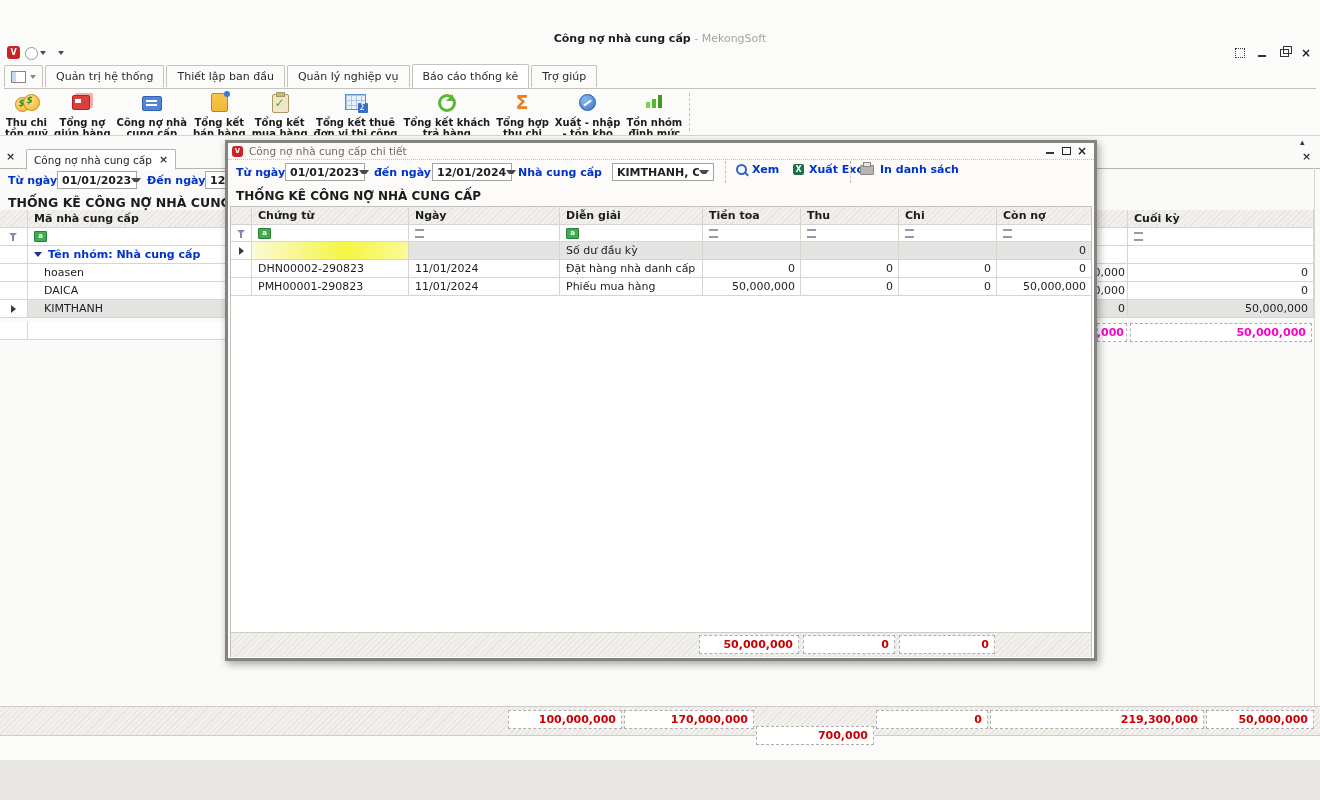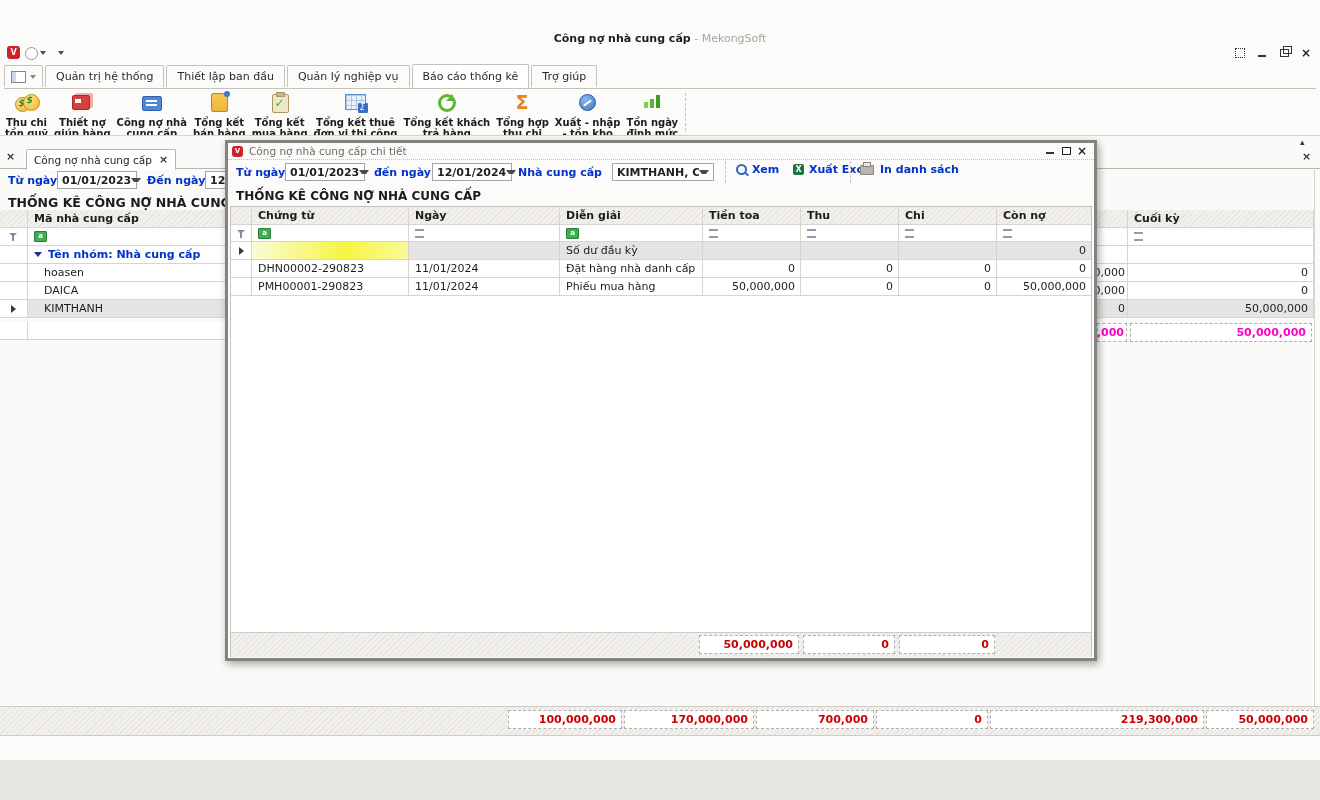--- a/index.html
+++ b/index.html
@@ -152,21 +152,21 @@
       <div class="ic">
           <i class="coin" style="left:1px;top:6px"></i>
           <i class="coin" style="left:9px;top:3px;width:15px;height:15px"></i>
         </div>
       <div class="tlabel"><span>Thu chi</span><br><span>tồn quỹ</span></div>
     </div>
     <div class="titem">
       <div class="ic">
           <i class="cards"></i>
         </div>
-      <div class="tlabel"><span>Thiết nợ</span><br><span>giúp hàng</span></div>
+      <div class="tlabel"><span>Tổng nợ</span><br><span>giúp hàng</span></div>
     </div>
     <div class="titem">
       <div class="ic">
           <i class="bcard"></i>
         </div>
       <div class="tlabel"><span>Công nợ nhà</span><br><span>cung cấp</span></div>
     </div>
     <div class="titem">
       <div class="ic">
           <i class="note"></i>
@@ -198,21 +198,21 @@
     <div class="titem">
       <div class="ic">
           <i class="gau"></i>
         </div>
       <div class="tlabel"><span>Xuất - nhập</span><br><span>- tồn kho</span></div>
     </div>
     <div class="titem">
       <div class="ic">
           <i class="bars"></i>
         </div>
-      <div class="tlabel"><span>Tồn ngày</span><br><span>định mức</span></div>
+      <div class="tlabel"><span>Tồn nhóm</span><br><span>định mức</span></div>
     </div>
     <div class="tsep"></div>
   </div>
 
   <div class="abs" style="left:0;top:135px;width:1320px;height:601px;background:#fafaf8;border-top:1px solid #d8d5d0"></div>
 
   <div class="abs" style="left:0;top:149px;width:1320px;height:19px;border-bottom:1px solid #b8b5b0"></div>
   <div class="abs flex" style="left:6px;top:152px">
       <span class="xglyph">×</span>
     </div>
@@ -317,21 +317,21 @@
   </div>
   <div class="abs" style="left:1314px;top:168px;width:1px;height:567px;background:#d8d5d0"></div>
 
   <div class="abs hatch" style="left:0;top:706px;width:1320px;height:28px;border-top:1px solid #cfccc7;border-bottom:1px solid #cfccc7"></div>
   <div class="dashcell red" style="left:508px;top:710px;width:114px">
       <span>100,000,000</span>
     </div>
   <div class="dashcell red" style="left:624px;top:710px;width:130px">
       <span>170,000,000</span>
     </div>
-  <div class="dashcell red" style="left:756px;top:710px;width:118px">
+  <div class="dashcell red" style="left:756px;top:726px;width:118px">
       <span>700,000</span>
     </div>
   <div class="dashcell red" style="left:876px;top:710px;width:112px">
       <span>0</span>
     </div>
   <div class="dashcell red" style="left:990px;top:710px;width:214px">
       <span>219,300,000</span>
     </div>
   <div class="dashcell red" style="left:1206px;top:710px;width:108px">
       <span>50,000,000</span>

